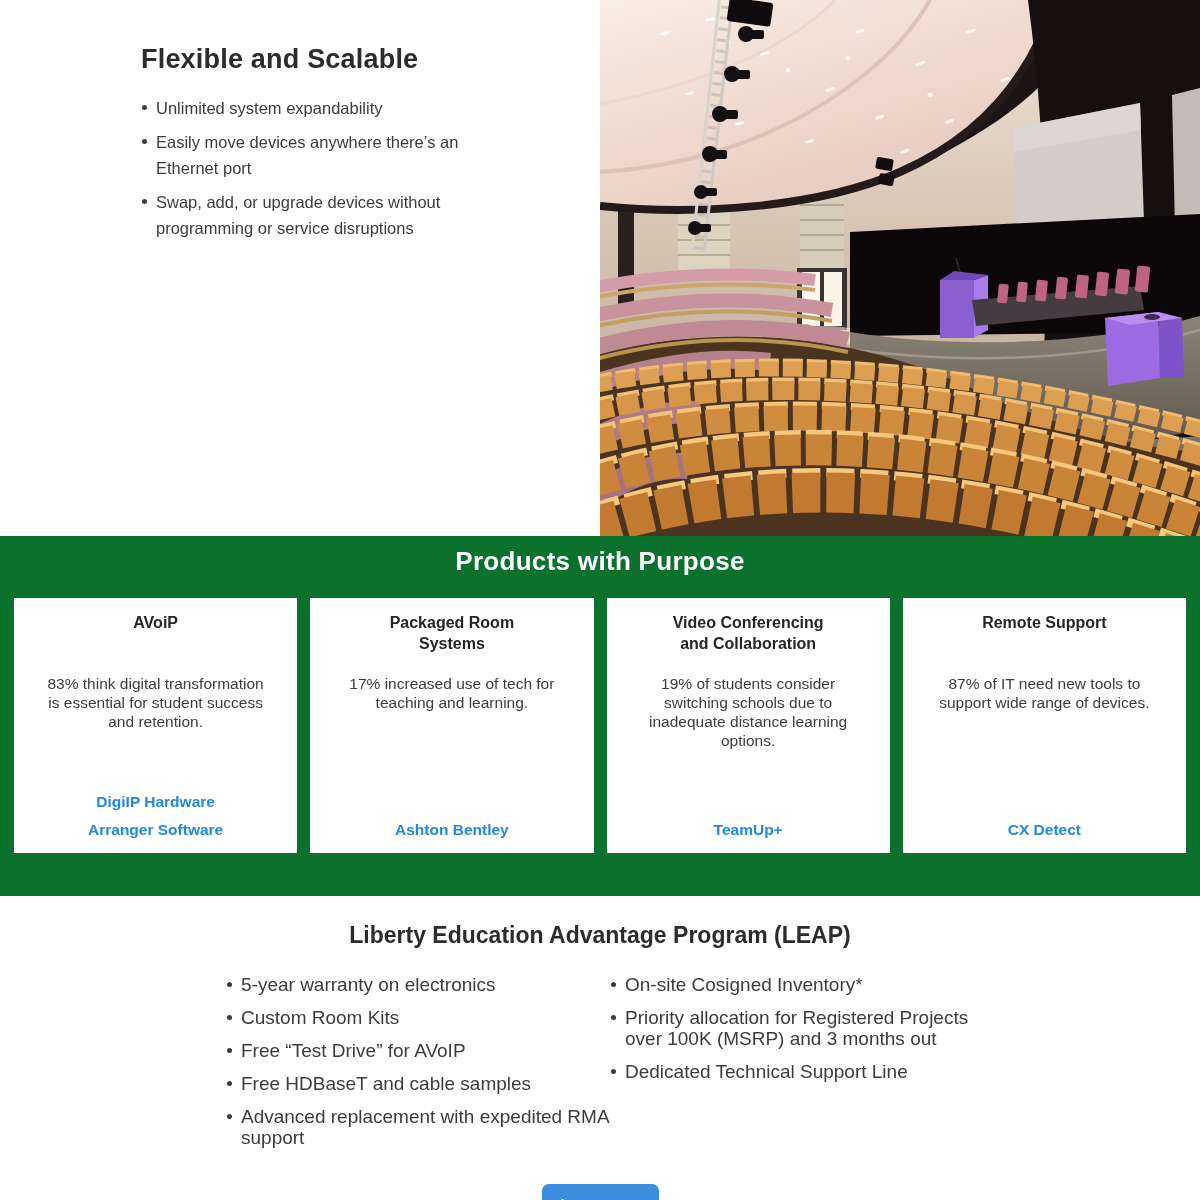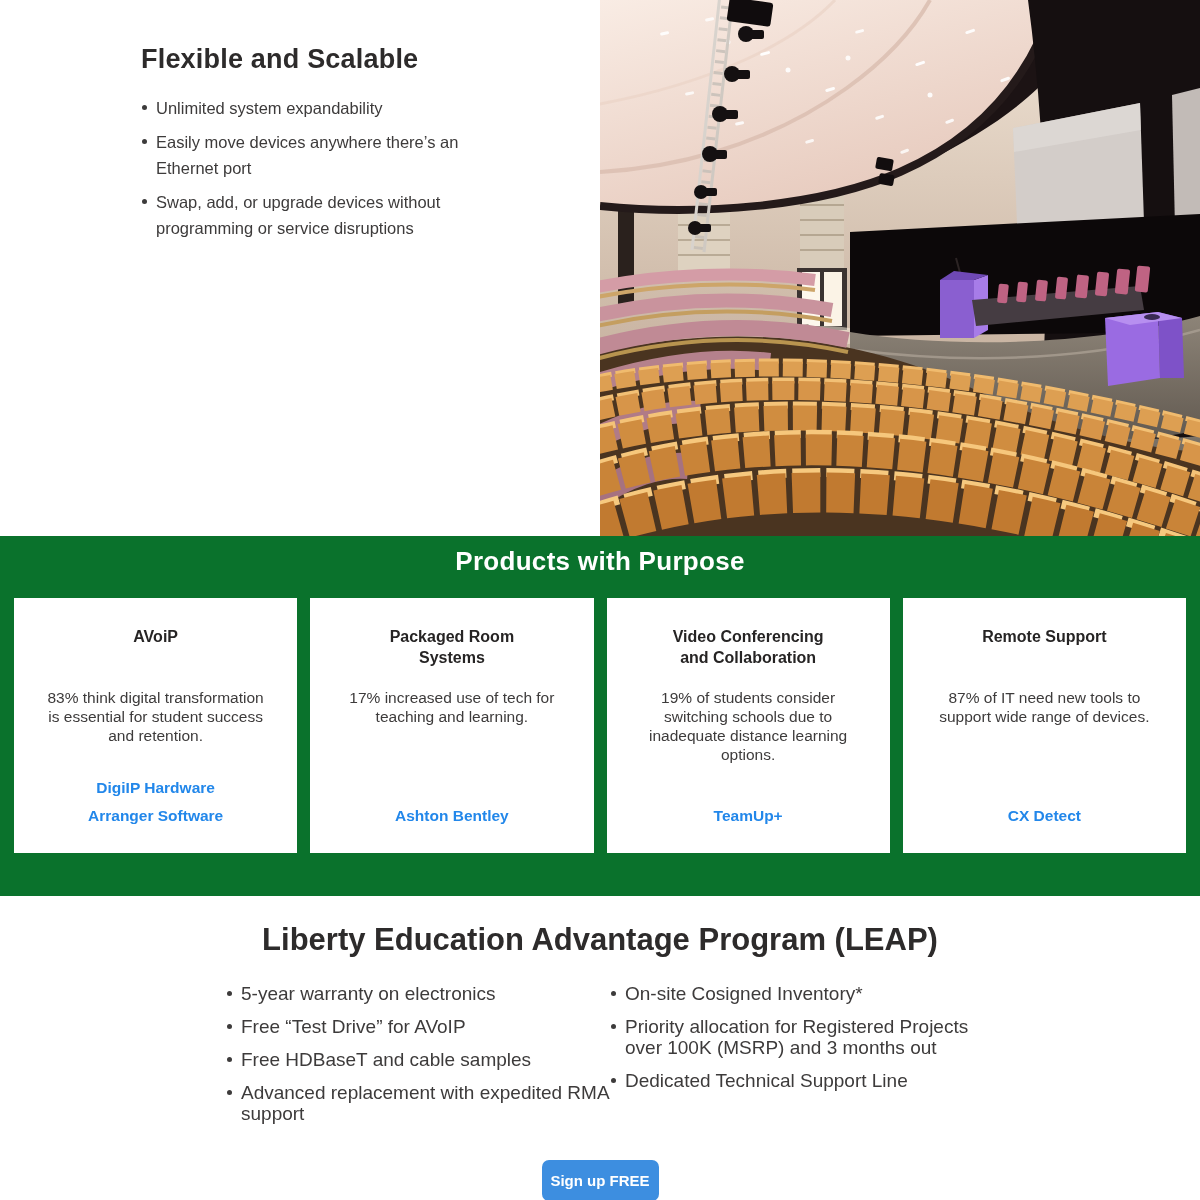--- a/index.html
+++ b/index.html
@@ -13,29 +13,29 @@
   .bullet-list { list-style:none; margin:0; padding:0; }
   .bullet-list li { position:relative; padding-left:15px; margin-bottom:8px; font-size:16.5px; line-height:26px; color:#3d3b3b; }
   .bullet-list li::before { content:''; position:absolute; left:1px; top:10px; width:5px; height:5px; border-radius:50%; background:#3d3b3b; }
   .hero-left li { max-width:305px; }
   .hero-photo { width:600px; height:536px; overflow:hidden; }
 
   
   .products { background:#0a722c; height:360px; box-sizing:border-box; padding:0 14px; }
   .products-heading { text-align:center; color:#ffffff; font-size:26px; font-weight:700; margin:0; padding-top:10px; letter-spacing:.3px; }
   .cards { display:flex; gap:13px; margin-top:21px; }
-  .card { background:#ffffff; flex:1; height:255px; box-sizing:border-box; padding:28px 20px; display:flex; flex-direction:column; align-items:center; text-align:center; }
+  .card { background:#ffffff; flex:1; height:255px; box-sizing:border-box; padding:14px 20px; display:flex; flex-direction:column; align-items:center; text-align:center; }
   .card-title { font-size:16px; font-weight:700; color:#262424; line-height:21px; height:62px; max-width:180px; }
   .card-body { font-size:15.5px; color:#3d3b3b; line-height:19px; max-width:222px; }
   .card-links { margin-top:auto; display:flex; flex-direction:column; gap:10px; }
   .card-link { color:#2287ea; font-weight:700; font-size:15.5px; text-decoration:none; cursor:pointer; }
 
   
   .leap { padding-top:26px; }
-  .leap-heading { text-align:center; font-size:31px; font-weight:700; color:#2d2b2b; margin:0 0 25px; }
+  .leap-heading { text-align:center; font-size:23px; font-weight:700; color:#2d2b2b; margin:0 0 25px; }
   .leap-cols { display:flex; margin-left:226px; }
   .leap-col-left { width:384px; }
   .leap-col-right { width:380px; }
   .leap .bullet-list li { font-size:19px; line-height:21px; margin-bottom:12px; }
   .leap .bullet-list li::before { top:8px; }
   .cta-row { text-align:center; margin-top:24px; }
   .cta-button { display:inline-block; background:#3d8ee0; color:#fff; font-weight:700; font-size:15px; font-family:inherit;
                 border:none; border-radius:7px; padding:12px 0; width:117px; box-sizing:border-box; cursor:pointer; }
 </style>
 </head>
@@ -268,20 +268,21 @@
 
     </div>
   </div>
 
   <div class="leap">
     <h2 class="leap-heading">Liberty Education Advantage Program (LEAP)</h2>
     <div class="leap-cols">
       <div class="leap-col-left">
         <ul class="bullet-list">
           <li>5-year warranty on electronics</li>
+          <li>Custom Room Kits</li>
           <li>Free “Test Drive” for AVoIP</li>
           <li>Free HDBaseT and cable samples</li>
           <li>Advanced replacement with expedited RMA support</li>
         </ul>
       </div>
       <div class="leap-col-right">
         <ul class="bullet-list">
           <li>On-site Cosigned Inventory*</li>
           <li>Priority allocation for Registered Projects over 100K (MSRP) and 3 months out</li>
           <li>Dedicated Technical Support Line</li>

